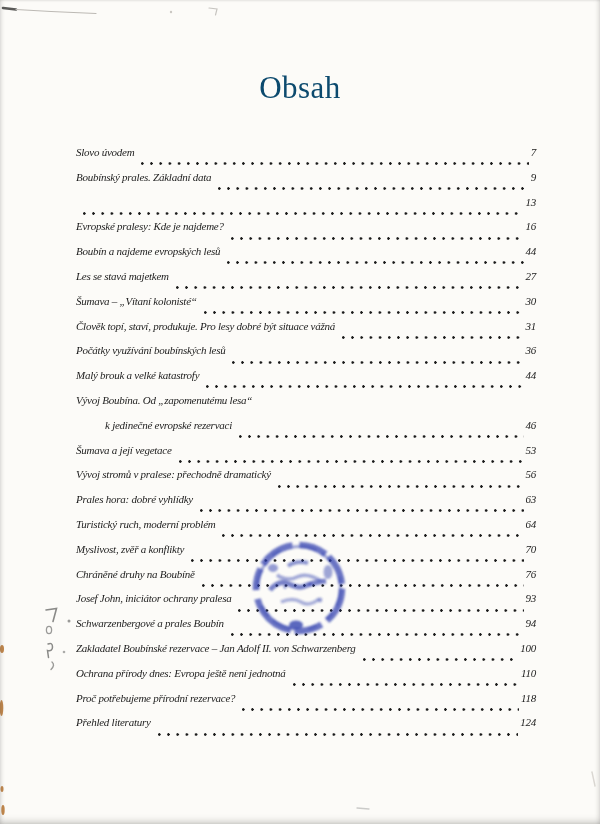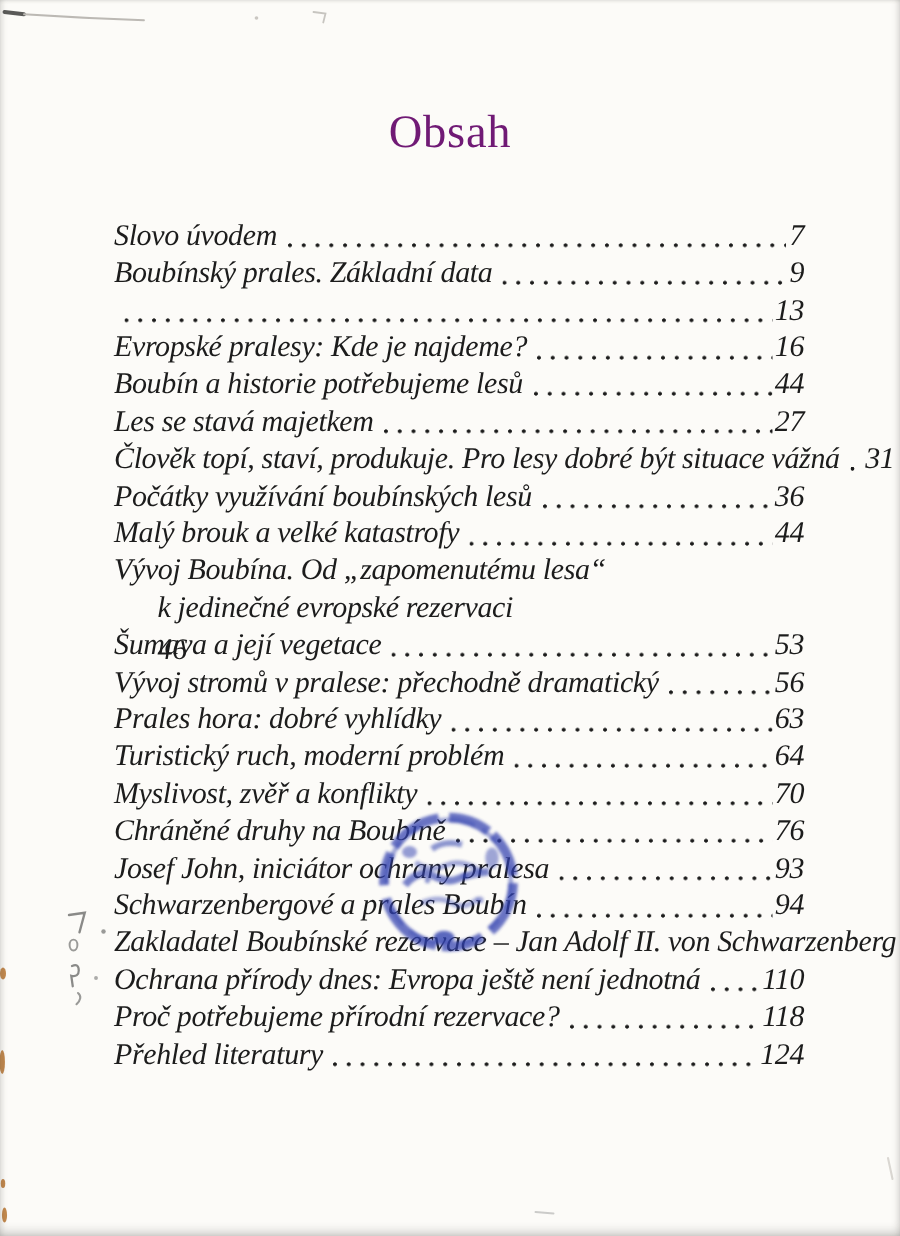--- a/index.html
+++ b/index.html
@@ -23,36 +23,36 @@
       inset 0 2px 3px -2px rgba(90,88,84,.18);
   }
   .doc-title{
     position:absolute;
     top:70px;left:0;width:100%;
     margin:0;
     text-align:center;
     font-size:31px;
     font-weight:normal;
     letter-spacing:.5px;
-    color:#701a75;
+    color:#0c4a6e;
   }
   .toc{
     position:absolute;
     left:76px;right:64px;top:146px;
     font-style:italic;
-    font-size:20px;
+    font-size:11px;
     letter-spacing:-.25px;
   }
   .toc-row{
     display:flex;
     align-items:baseline;
     height:24.8px;
     white-space:nowrap;
   }
-  .toc-row.indent{padding-left:29px;flex-direction:column;}
+  .toc-row.indent{padding-left:29px;}
   .toc-title{flex:0 0 auto;}
   .leader{
     flex:1 1 0;
     min-width:8px;
     height:3px;
     align-self:flex-end;
     margin:0 2px 5.5px 7px;
     background-image:radial-gradient(circle at 1.3px 1.5px,#1b1b1b 1.05px,rgba(0,0,0,0) 1.5px);
     background-size:9.2px 3px;
     background-repeat:repeat-x;
@@ -93,28 +93,33 @@
       <div class="toc-row">
         <span class="leader"></span>
         <span class="toc-page">13</span>
       </div>
       <div class="toc-row">
         <span class="toc-title">Evropské pralesy: Kde je najdeme?</span>
         <span class="leader"></span>
         <span class="toc-page">16</span>
       </div>
       <div class="toc-row">
-        <span class="toc-title">Boubín a historie potřebujeme lesů</span>
+        <span class="toc-title">Boubín a najdeme evropských lesů</span>
         <span class="leader"></span>
         <span class="toc-page">44</span>
       </div>
       <div class="toc-row">
         <span class="toc-title">Les se stavá majetkem</span>
         <span class="leader"></span>
         <span class="toc-page">27</span>
+      </div>
+      <div class="toc-row">
+        <span class="toc-title">Šumava – „Vítaní kolonisté“</span>
+        <span class="leader"></span>
+        <span class="toc-page">30</span>
       </div>
       <div class="toc-row">
         <span class="toc-title">Člověk topí, staví, produkuje. Pro lesy dobré být situace vážná</span>
         <span class="leader"></span>
         <span class="toc-page">31</span>
       </div>
       <div class="toc-row">
         <span class="toc-title">Počátky využívání boubínských lesů</span>
         <span class="leader"></span>
         <span class="toc-page">36</span>

